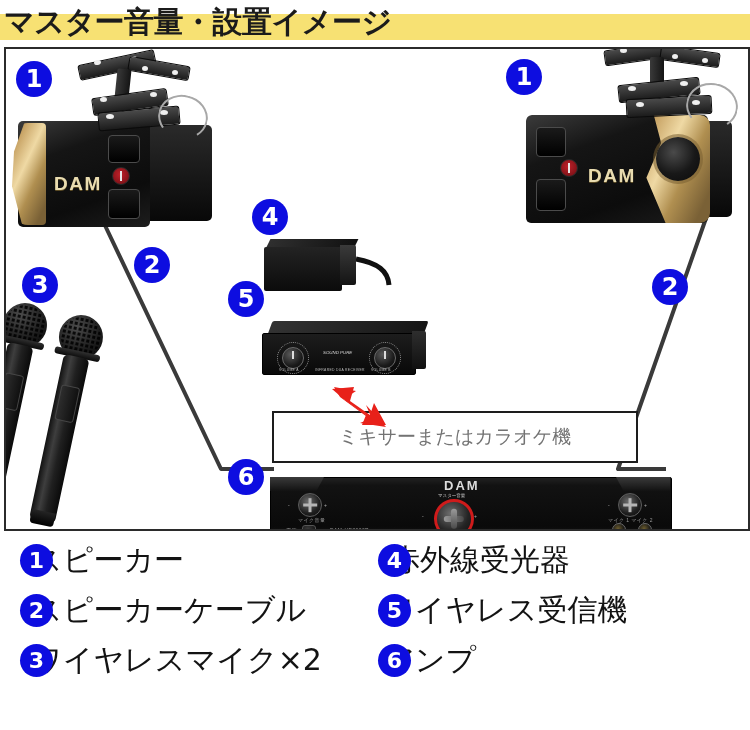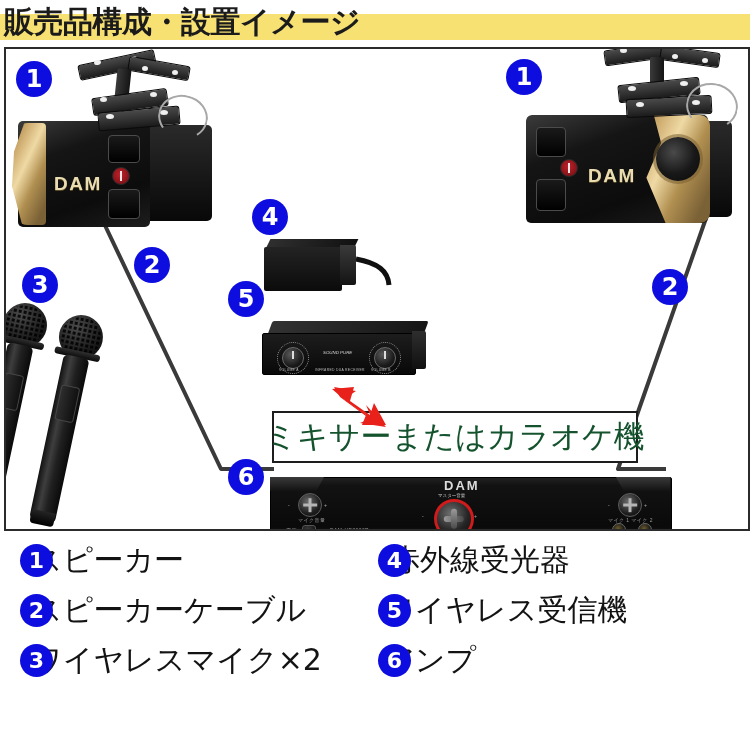--- a/index.html
+++ b/index.html
@@ -142,21 +142,21 @@
     position:absolute;color:#bdbdbd;font-size:3.4px;letter-spacing:.3px;
     white-space:nowrap;font-family:"Liberation Sans",sans-serif;
   }
   .wl-brand{position:absolute;color:#d8d8d8;font-size:4.4px;font-style:italic;white-space:nowrap;}
   
   #callout{
     position:absolute;z-index:30;background:#fff;border:2px solid #1d1d1d;
     display:flex;align-items:center;justify-content:center;
   }
   #callout-text{
-    font-size:31px;color:#14532d;white-space:nowrap;letter-spacing:0px;
+    font-size:19px;color:#737373;white-space:nowrap;letter-spacing:0px;
     font-family:Liberation Serif, serif;
   }
   #red-arrow{position:absolute;z-index:31;}
   
   #amp{position:absolute;z-index:20;}
   .amp-shell{
     position:absolute;left:0;top:0;width:100%;height:100%;
     background:linear-gradient(180deg,#212121 0%,#121212 12%,#0a0a0a 78%,#1a1a1a 100%);
     border:1px solid #000;border-radius:2px;
   }
@@ -221,21 +221,21 @@
     font-size:30px;color:#131313;white-space:nowrap;margin-left:12px;
     font-family:"DejaVu Sans","Liberation Sans",sans-serif;
   }
   .lg-label.tight{margin-left:6px;}
 </style>
 </head>
 <body>
 
 <div id="title-wrap">
   <div id="title-band"></div>
-  <div id="title-text">販売品構成・設置イメージ</div>
+  <div id="title-text">マスター音量・設置イメージ</div>
 </div>
 
 <div id="diagram">
 
   <svg id="cables" viewBox="0 0 738 476">
     <path d="M95,168 L215,420 L268,420" stroke="#3a3a3a" stroke-width="4" fill="none" stroke-linejoin="round"></path>
     <path d="M705,155 L612,420 L660,420" stroke="#3a3a3a" stroke-width="4" fill="none" stroke-linejoin="round"></path>
     <path d="M350,210 C372,214 382,222 383,236" stroke="#101010" stroke-width="5" fill="none"></path>
   </svg>
 

